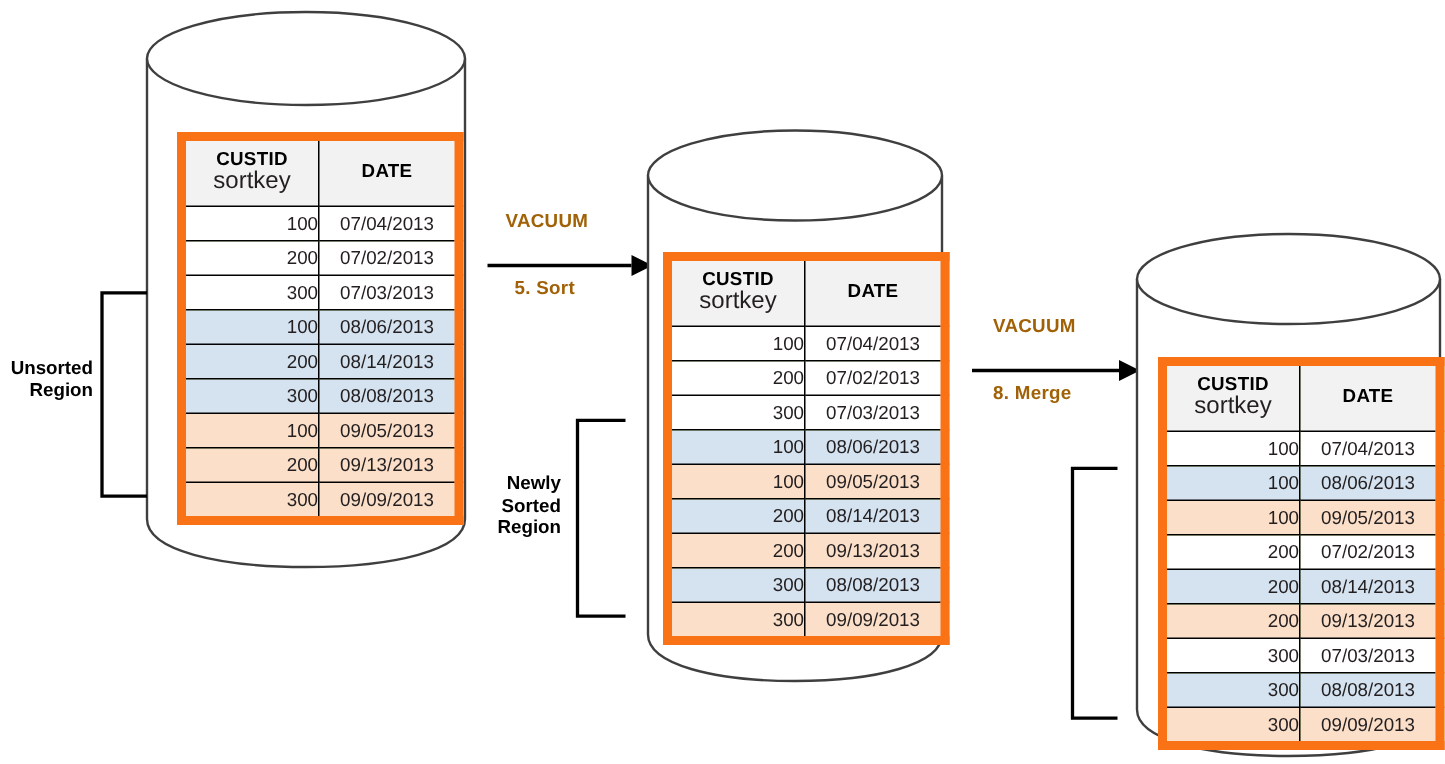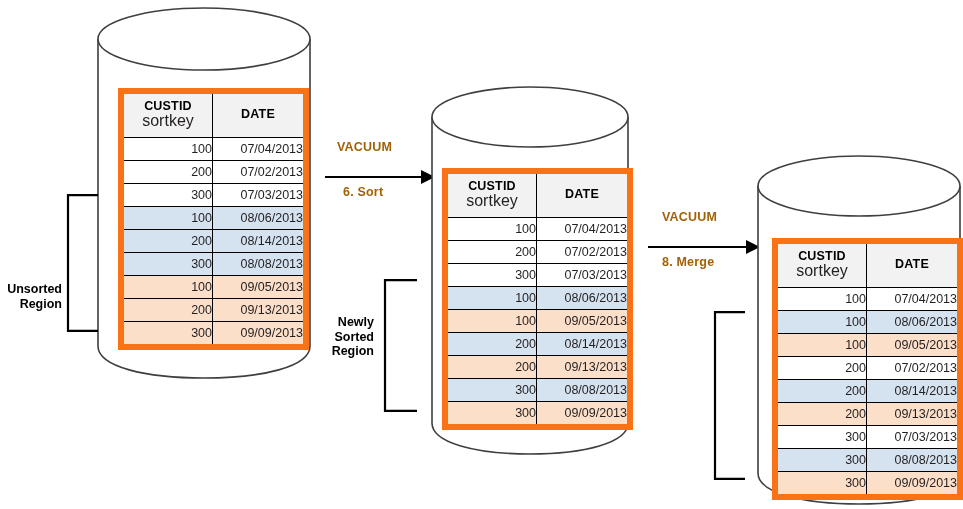--- a/index.html
+++ b/index.html
@@ -67,21 +67,21 @@
   }
   .th-sub {
     display: block;
     font-weight: normal;
     font-size: 16px;
     color: #231f20;
   }
   .col-custid { width: 88px; }
   .col-date   { width: 90px; }
   .cell-custid { text-align: right;  padding-left: 7px; }
-  .cell-date   { text-align: right;  padding-left: 7px; }
+  .cell-date   { text-align: center;  padding-left: 7px; }
 
   tr.r-plain td { background: #ffffff; }
   tr.r-blue  td { background: #d5e3f1; }
   tr.r-peach td { background: #fbdfc9; }
 
   
   .arrow-group { position: absolute; }
   .arrow-label {
     position: absolute;
     font-size: 12.5px;
@@ -164,30 +164,30 @@
       <tr class="r-peach">
         <td class="cell-custid">300</td>
         <td class="cell-date">09/09/2013</td>
       </tr>
     </tbody>
   </table>
 
   <svg class="bracket" style="left:66px; top:194px; width:34px; height:138px;" width="34" height="138" viewBox="0 0 34 138">
     <path d="M32,1.2 L2,1.2 L2,136.8 L32,136.8" fill="none" stroke="#000000" stroke-width="2.2"></path>
   </svg>
-  <div class="bracket-label ta-right" style="left:0px; top:238px; width:62px;margin-top:44px;">Unsorted
+  <div class="bracket-label ta-right" style="left:0px; top:238px; width:62px;">Unsorted
 Region</div>
 
   <div class="arrow-group" style="left:325px; top:140px; width:110px; height:75px;">
     <div class="arrow-label" style="left:12px; top:0px;">VACUUM</div>
     <svg class="arrow-svg" width="110" height="75" viewBox="0 0 110 75">
       <line x1="0" y1="37" x2="96" y2="37" stroke="#000000" stroke-width="2.2"></line>
       <polygon points="96,30 110,37 96,44" fill="#000000"></polygon>
     </svg>
-    <div class="arrow-label" style="left:18px; top:45px;">6. Sort</div>
+    <div class="arrow-label" style="left:18px; top:45px;">5. Sort</div>
   </div>
 
   <div class="cylinder" style="left:430px; top:85px; width:200px; height:373px;">
     <svg class="cyl-svg" width="200" height="373" viewBox="0 0 200 373">
       <path d="M2,32 L2,338 C2,358 46,369 100,369 C154,369 198,358 198,338 L198,32" fill="#ffffff" stroke="#3f3f3f" stroke-width="1.6"></path>
       <ellipse cx="100" cy="32" rx="98" ry="30" fill="#ffffff" stroke="#3f3f3f" stroke-width="1.6"></ellipse>
     </svg>
   </div>
 
   <table class="db-table" style="left:442px; top:168px; width:180px;">

